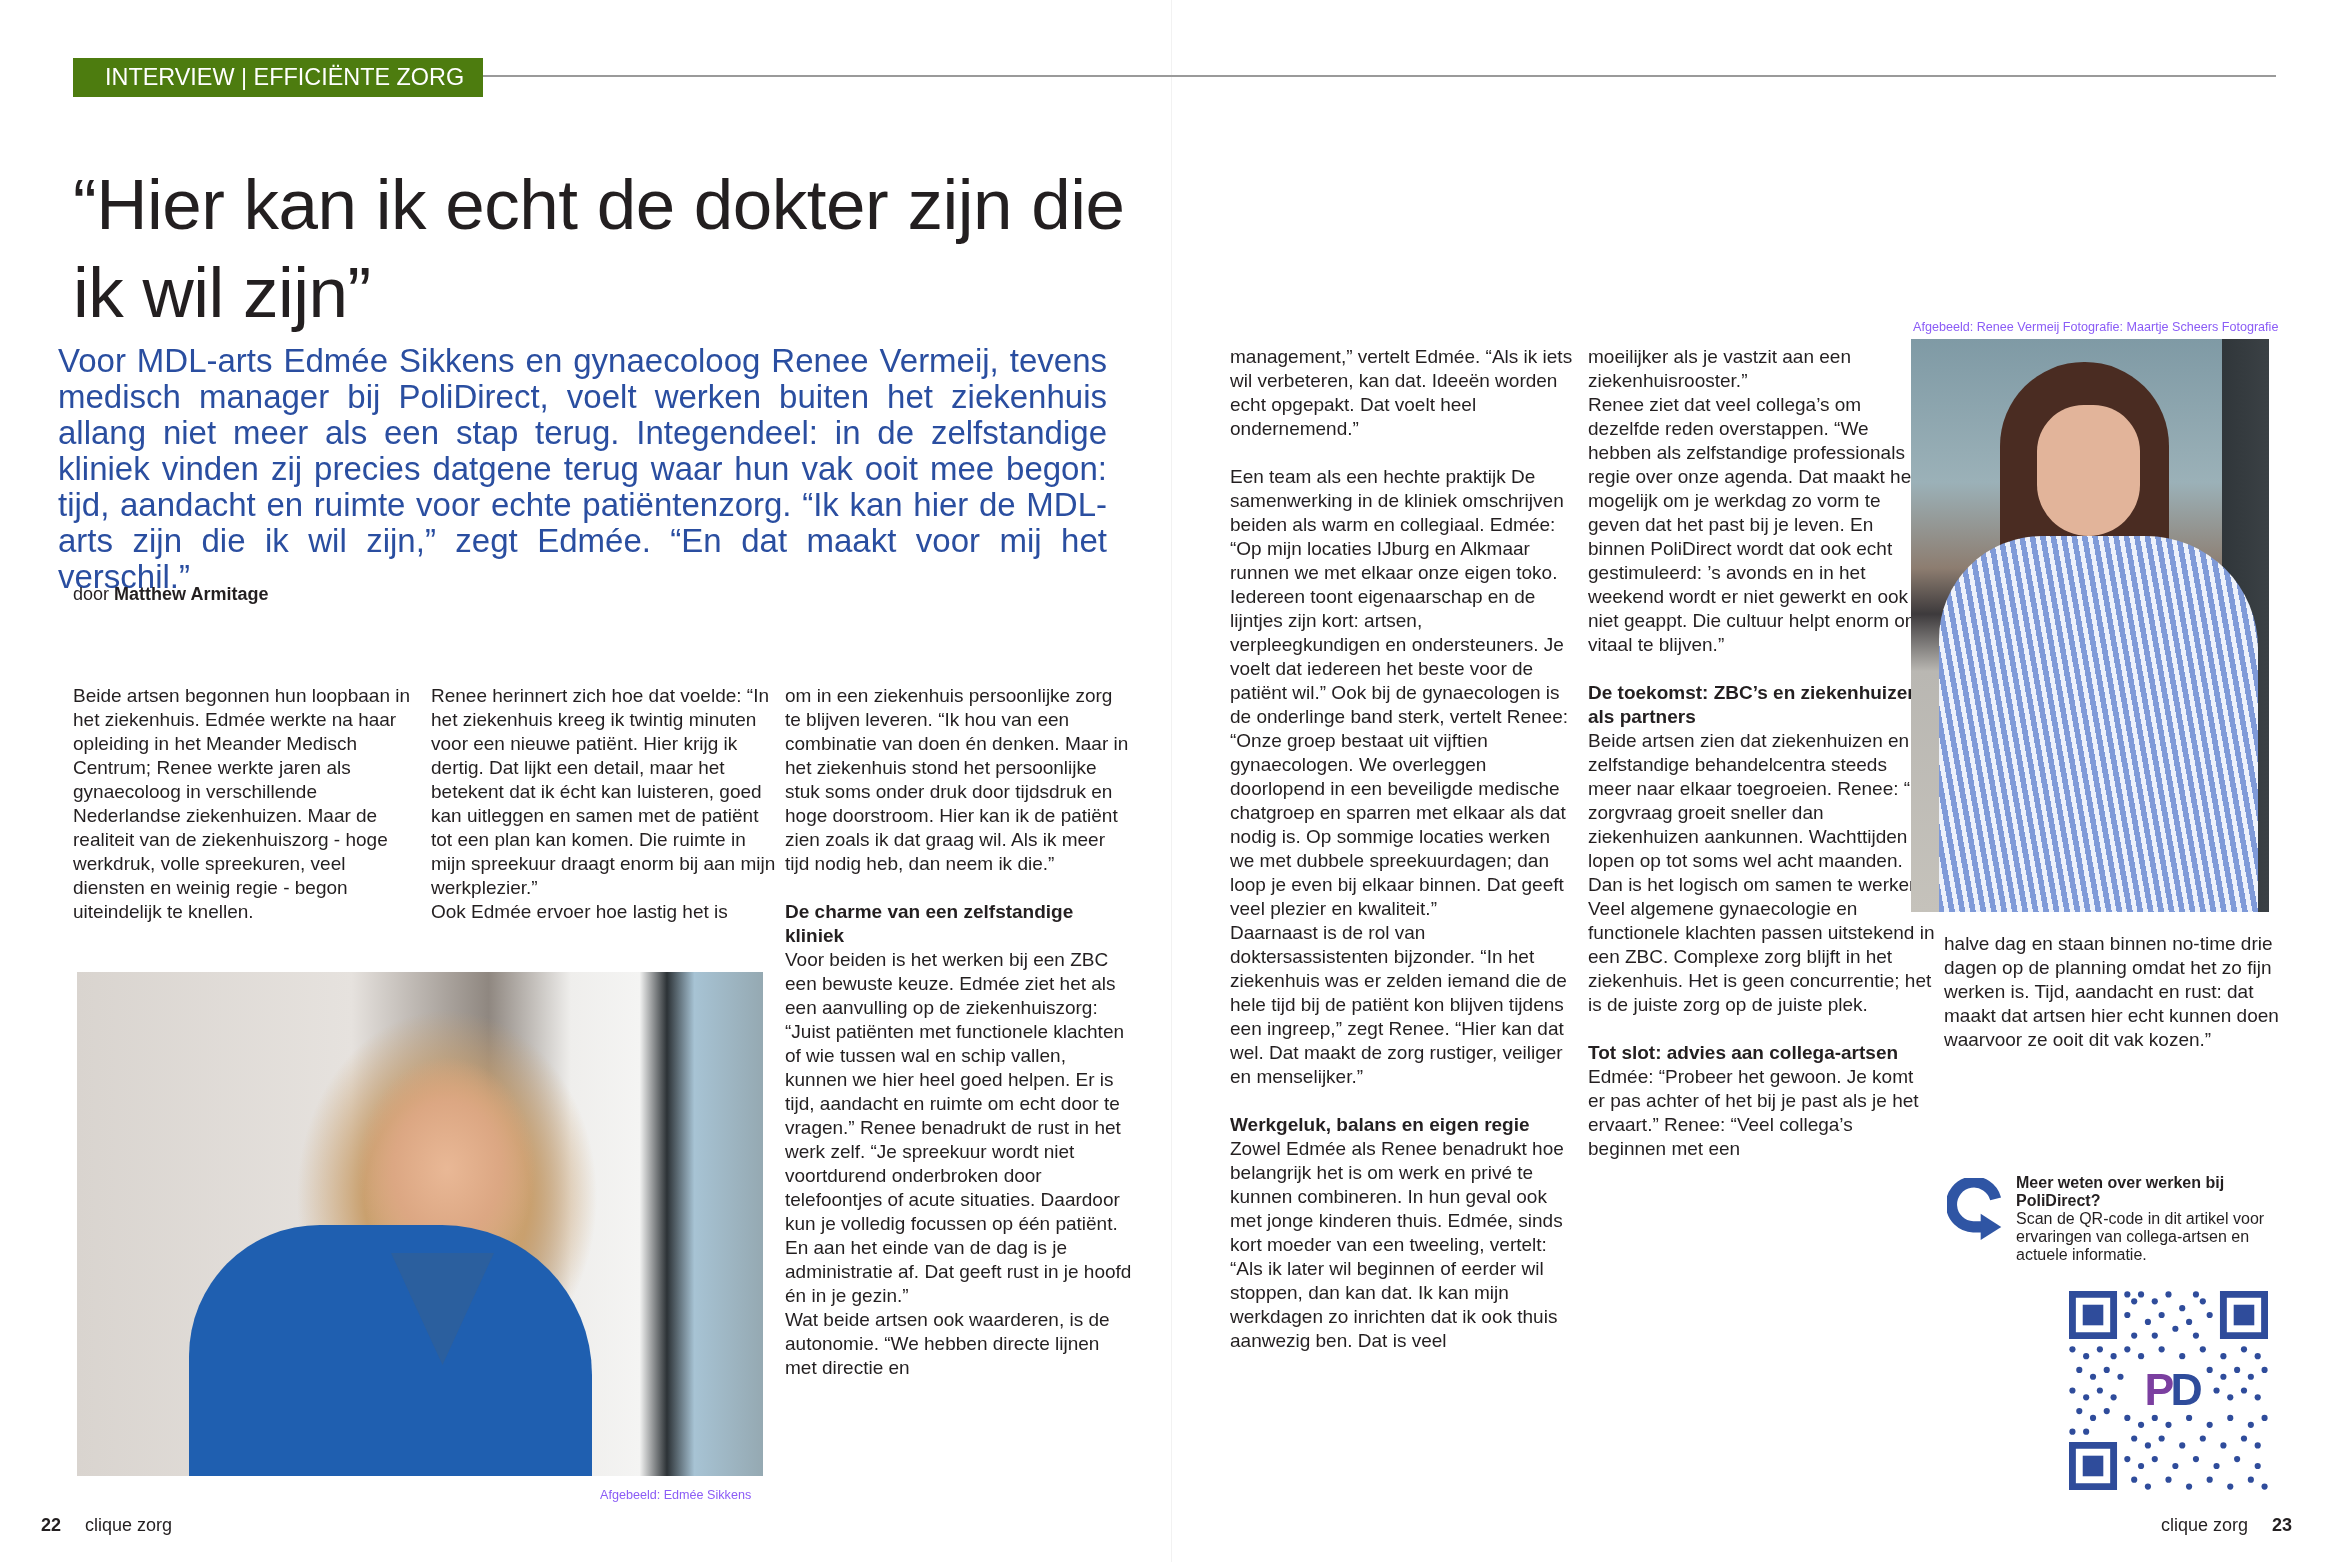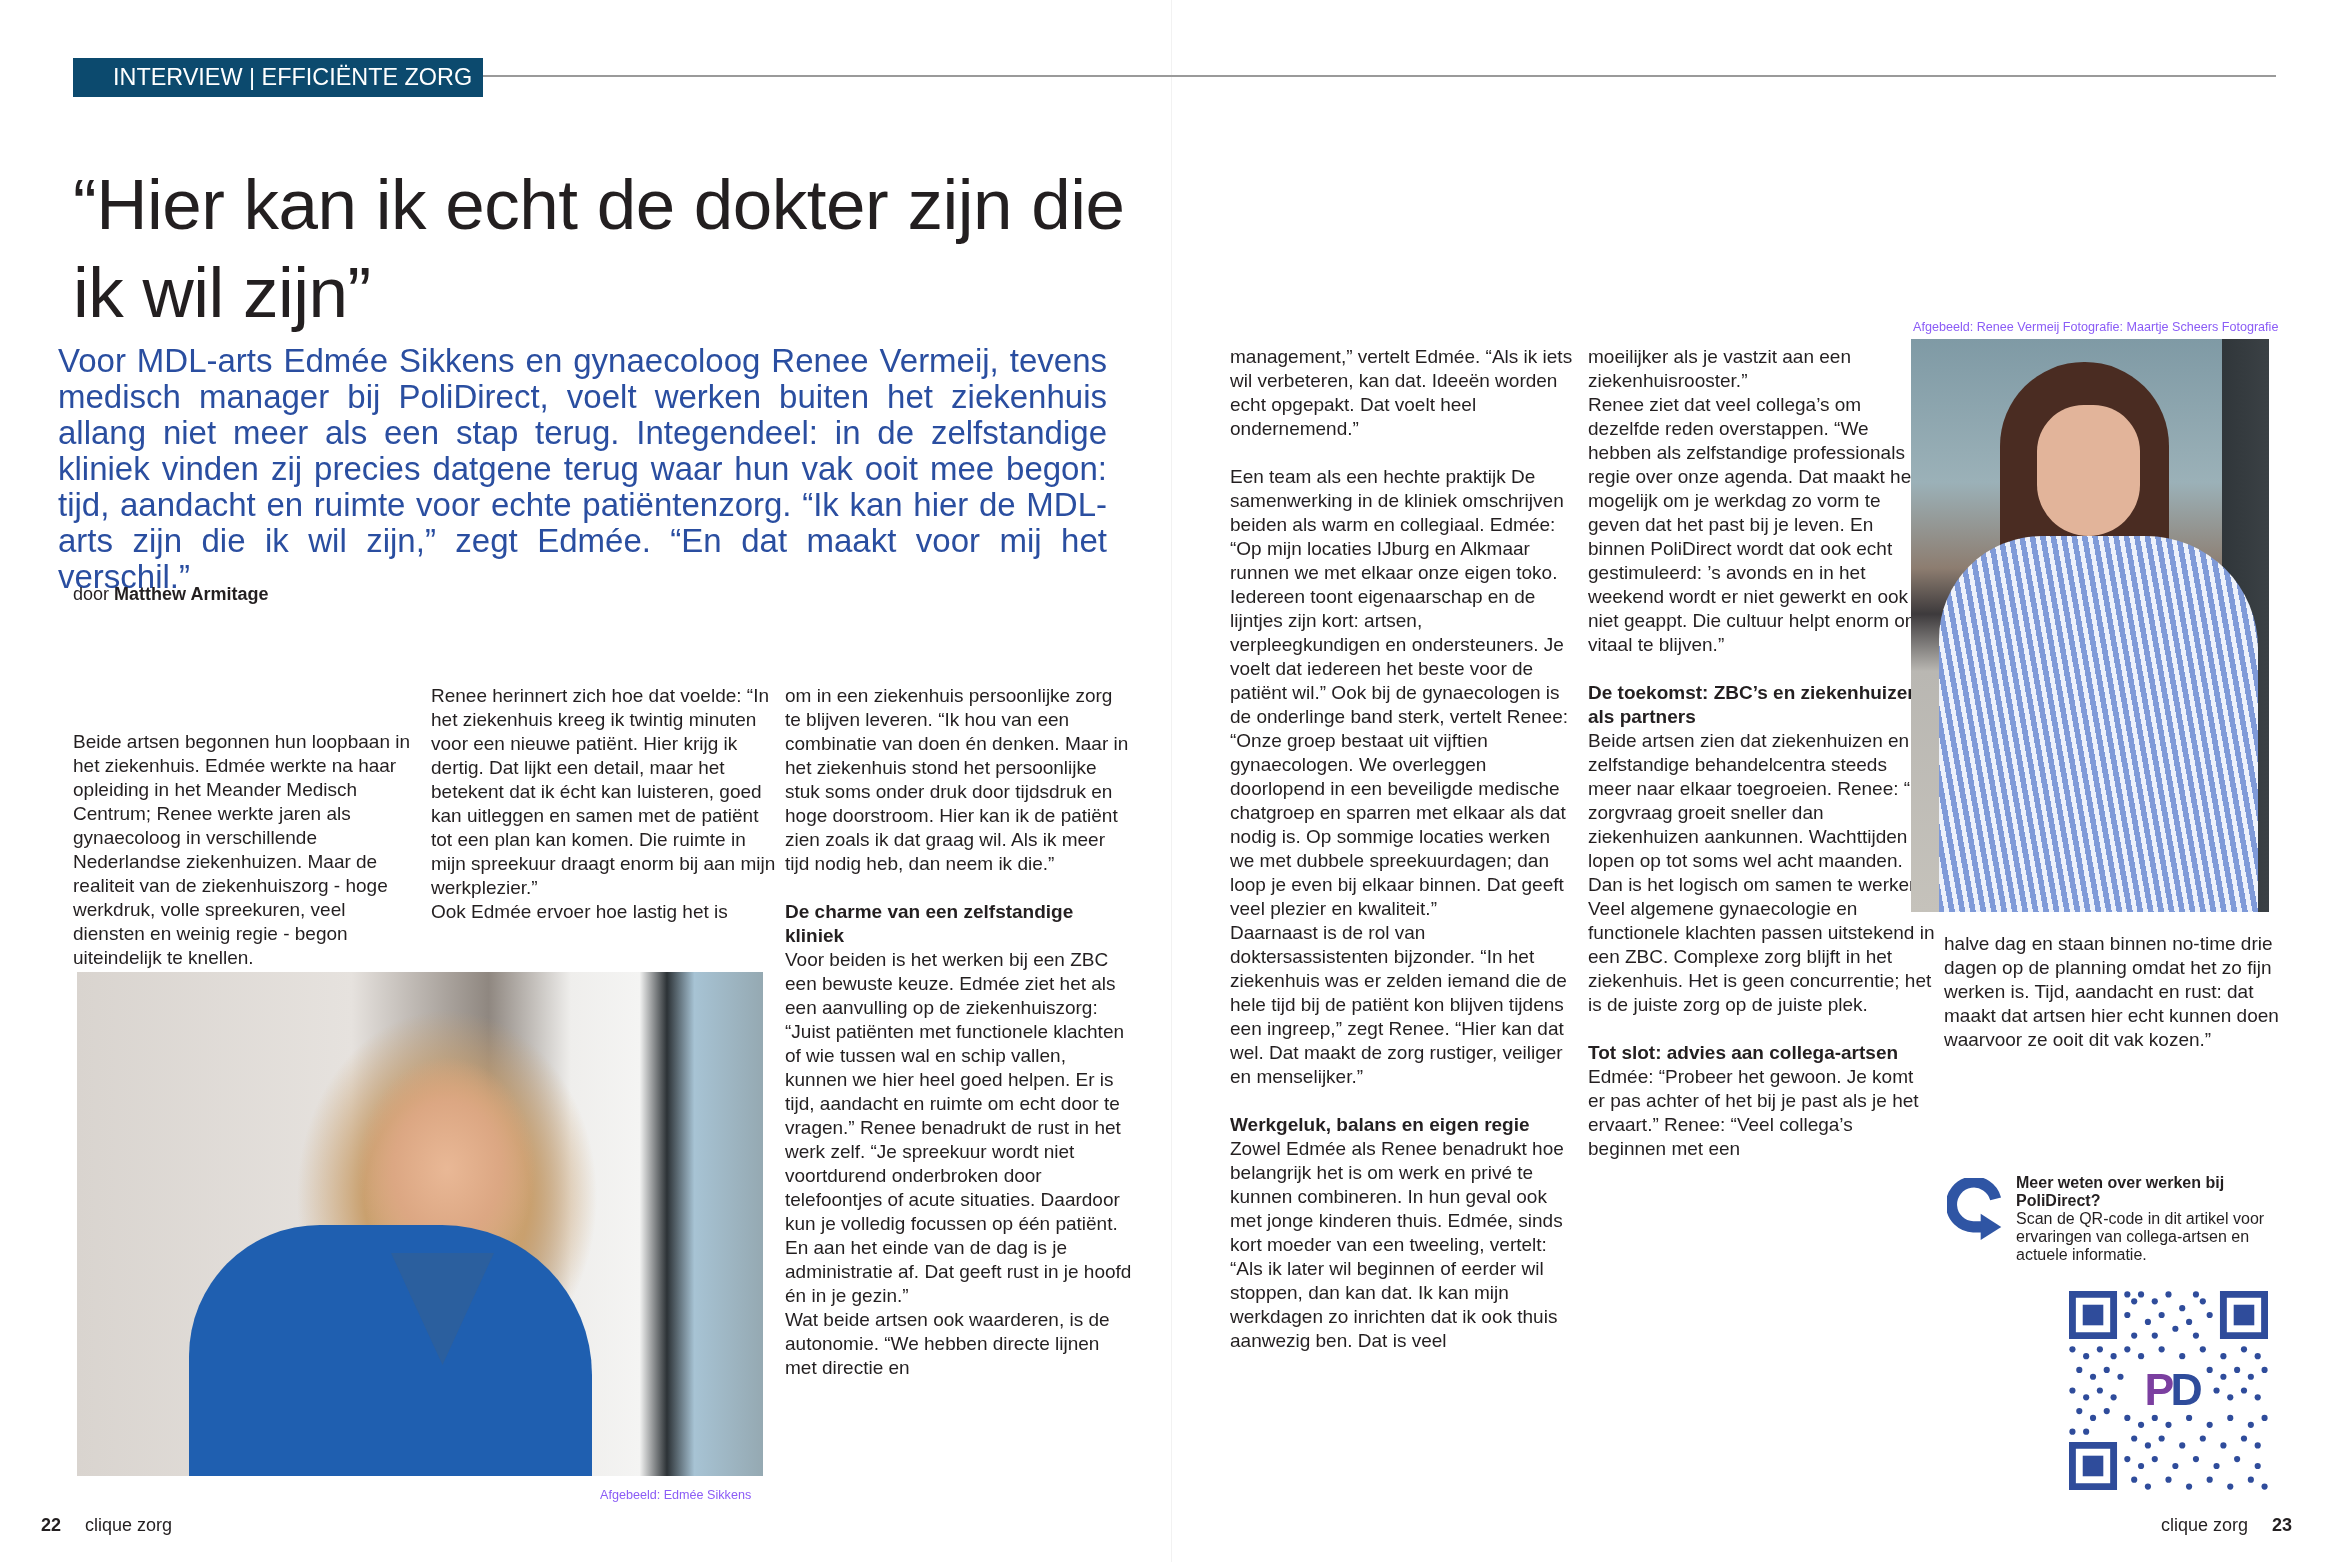--- a/index.html
+++ b/index.html
@@ -5,22 +5,22 @@
   * { box-sizing: border-box; margin: 0; padding: 0; }
   html, body { width: 2342px; height: 1563px; background: #ffffff; overflow: hidden; }
   body { position: relative; font-family: "Liberation Sans", "DejaVu Sans", sans-serif; color: #231f20; }
 
   .spread { position: absolute; left: 0; top: 0; width: 2342px; height: 1563px; }
   .page-divider { position: absolute; left: 1171px; top: 0; width: 0.9px; height: 1563px; background: #f2f2f2; }
 
   
   .section-tag {
     position: absolute; left: 73px; top: 58px; height: 39px; width: 410px;
-    background: #0c4a6e; color: #fff; font-size: 23.4px; line-height: 39px;
-    padding-left: 40px; letter-spacing: 0px; font-family: "Liberation Sans Narrow","Liberation Sans", sans-serif;
+    background: #4d7c0f; color: #fff; font-size: 23.4px; line-height: 39px;
+    padding-left: 32px; letter-spacing: 0px; font-family: "Liberation Sans Narrow","Liberation Sans", sans-serif;
   }
   .section-rule { position: absolute; left: 483px; top: 75px; width: 1793px; height: 1.9px; background: #9a9a9a; }
 
   
   .headline {
     position: absolute; left: 73px; top: 161px; width: 1077px;
     font-size: 71px; line-height: 88px; font-weight: 400; color: #231f20; letter-spacing: -0.5px;
   }
   .lede {
     position: absolute; left: 58px; top: 343px; width: 1049px;
@@ -28,21 +28,21 @@
   }
   .byline { position: absolute; left: 73px; top: 584px; font-size: 18px; color: #231f20; }
   .byline b { font-weight: 700; }
 
   
   .col { position: absolute; font-size: 19px; line-height: 24px; color: #231f20; }
   .col p { margin: 0; }
   .col .gap { height: 24px; }
   .col h3 { font-size: 19px; line-height: 24px; font-weight: 700; margin: 0; }
 
-  .col-1 { left: 73px; top: 684px; width: 347px; margin-top: 46px; }
+  .col-1 { left: 73px; top: 684px; width: 347px; }
   .col-2 { left: 431px; top: 684px; width: 347px; }
   .col-3 { left: 785px; top: 684px; width: 347px; }
   .col-4 { left: 1230px; top: 345px; width: 347px; }
   .col-5 { left: 1588px; top: 345px; width: 347px; }
   .col-6 { left: 1944px; top: 932px; width: 337px; }
 
   
   .photo { position: absolute; overflow: hidden; }
   .photo-edmee {
     left: 77px; top: 972px; width: 686px; height: 504px;

